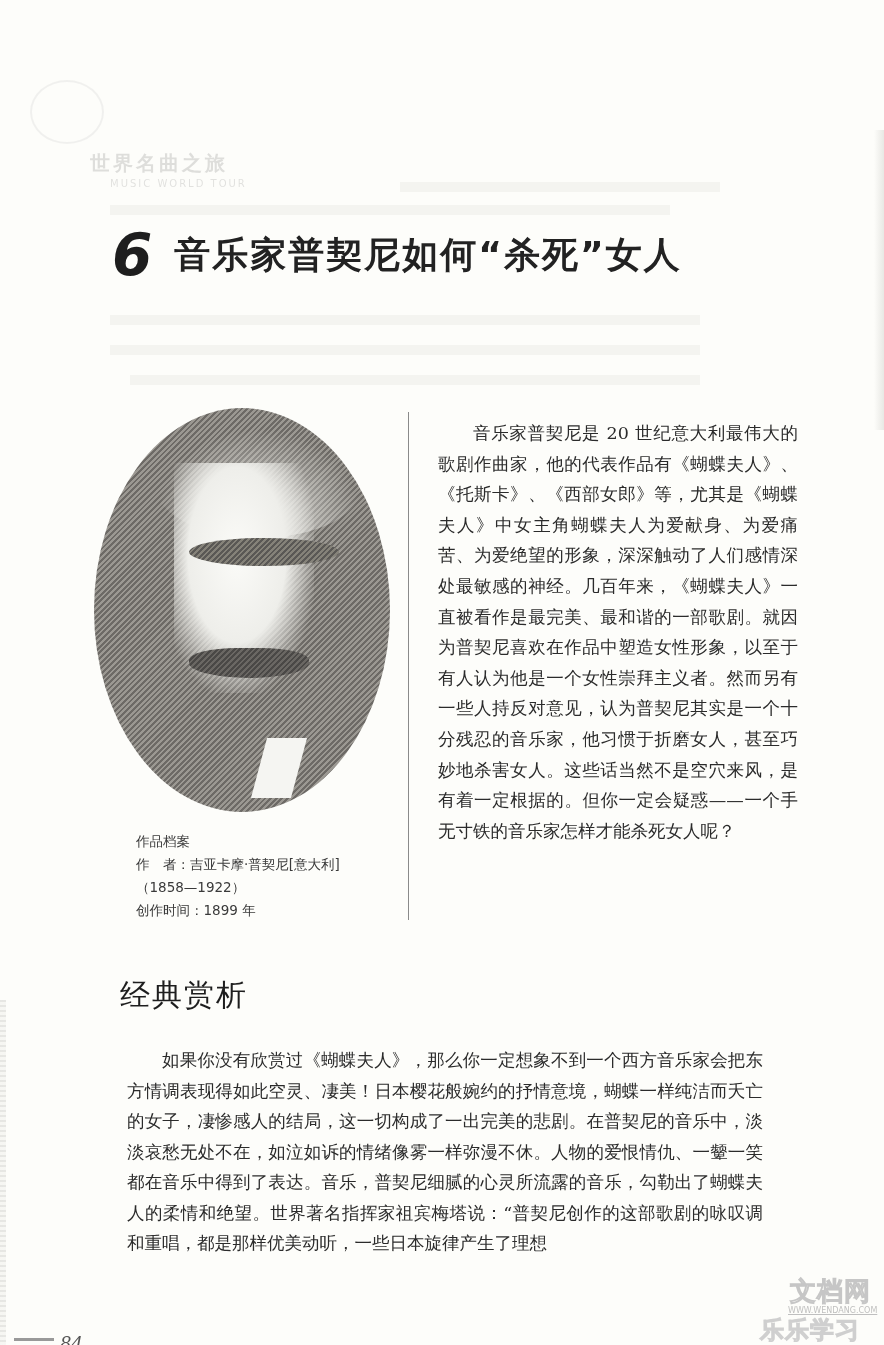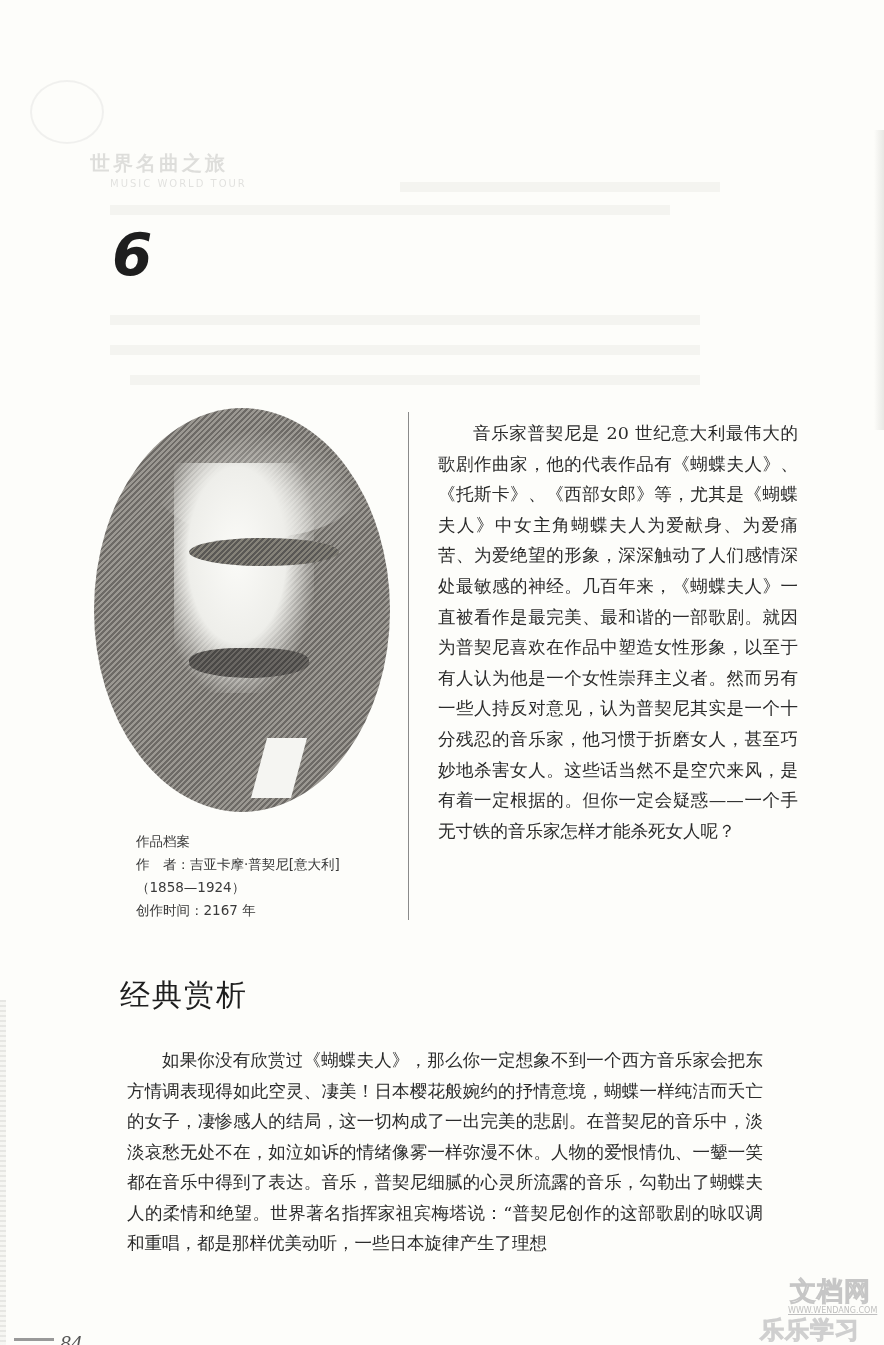--- a/index.html
+++ b/index.html
@@ -123,35 +123,36 @@
 </div>
 
 <div class="ghost-line" style="left:400px;top:182px;width:320px;"></div>
 <div class="ghost-line" style="left:110px;top:205px;width:560px;"></div>
 <div class="ghost-line" style="left:110px;top:315px;width:590px;"></div>
 <div class="ghost-line" style="left:110px;top:345px;width:590px;"></div>
 <div class="ghost-line" style="left:130px;top:375px;width:570px;"></div>
 
 <div class="chapter-title">
   <span class="chapter-num">6</span>
+  <span class="chapter-text">音乐家普契尼如何“杀死”女人</span>
 </div>
 
 <div class="portrait">
   <div class="hair"></div>
   <div class="face"></div>
   <div class="eyes"></div>
   <div class="mustache"></div>
   <div class="collar"></div>
 </div>
 
 <div class="caption">
   <div>作品档案</div>
   <div>作　者：吉亚卡摩·普契尼[意大利]</div>
-  <div>（1858—1924）</div>
-  <div>创作时间：2167 年</div>
+  <div>（1858—1922）</div>
+  <div>创作时间：1899 年</div>
 </div>
 
 <div class="vrule"></div>
 
 <div class="intro">
   <p>音乐家普契尼是 20 世纪意大利最伟大的歌剧作曲家，他的代表作品有《蝴蝶夫人》、《托斯卡》、《西部女郎》等，尤其是《蝴蝶夫人》中女主角蝴蝶夫人为爱献身、为爱痛苦、为爱绝望的形象，深深触动了人们感情深处最敏感的神经。几百年来，《蝴蝶夫人》一直被看作是最完美、最和谐的一部歌剧。就因为普契尼喜欢在作品中塑造女性形象，以至于有人认为他是一个女性崇拜主义者。然而另有一些人持反对意见，认为普契尼其实是一个十分残忍的音乐家，他习惯于折磨女人，甚至巧妙地杀害女人。这些话当然不是空穴来风，是有着一定根据的。但你一定会疑惑——一个手无寸铁的音乐家怎样才能杀死女人呢？</p>
 </div>
 
 <div class="section-heading">经典赏析</div>
 

